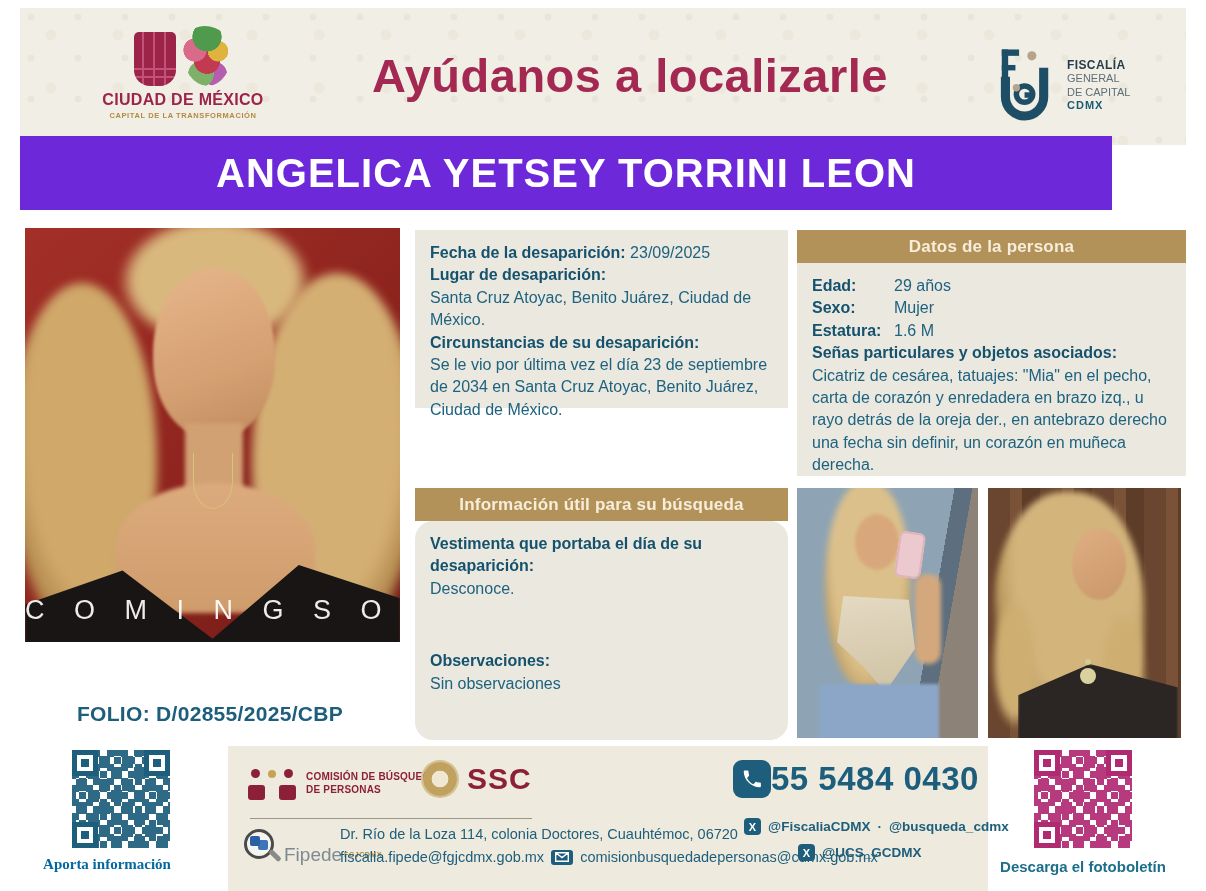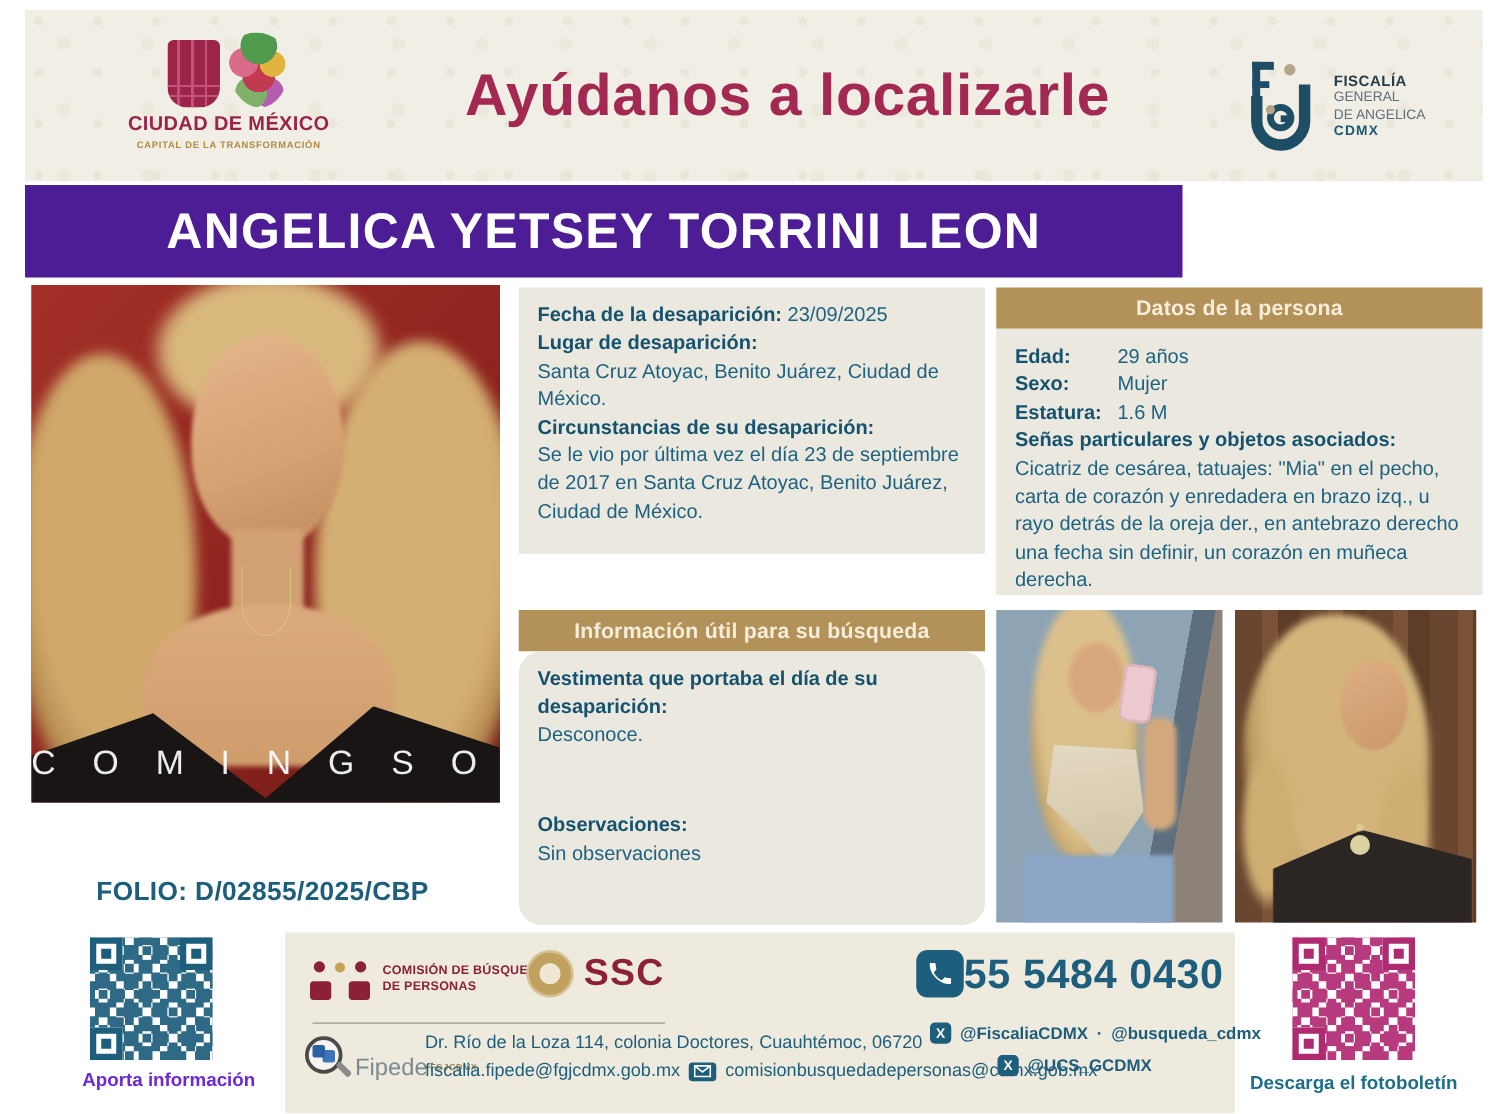--- a/index.html
+++ b/index.html
@@ -35,21 +35,21 @@
 
   .main-title { position:absolute; left:290px; top:40px; width:640px; text-align:center;
     font-size:47px; font-weight:bold; color:#a32953; letter-spacing:.5px; }
 
   .fgj { position:absolute; left:963px; top:36px; display:flex; align-items:center; gap:10px; }
   .fgj-text { font-size:11px; color:#5e6f78; line-height:1.22; }
   .fgj-text .b1 { font-weight:bold; color:#243d49; font-size:12px; letter-spacing:.4px; }
   .fgj-text .b4 { font-weight:bold; color:#1a5a74; letter-spacing:1px; }
 
   
-  .name-band { position:absolute; left:20px; top:148px; width:926px; height:74px; background:#4c1d95; }
+  .name-band { position:absolute; left:20px; top:136px; width:1092px; height:74px; background:#6d28d9; }
   .name-band h1 { color:#ffffff; font-size:40px; font-weight:bold; text-align:center; line-height:74px; letter-spacing:1px; }
 
   
   .photo-main { position:absolute; left:25px; top:228px; width:375px; height:414px; overflow:hidden;
     background:linear-gradient(135deg,#a33028 0%, #8e241e 55%, #6f1a16 100%); }
   .pm-hair { position:absolute; filter:blur(5px); }
   .pm-hair.l { left:-18px; top:55px; width:150px; height:360px; background:radial-gradient(ellipse at 60% 40%, #cfa86a 0 55%, #b3894f 70%, transparent 75%); border-radius:50%; }
   .pm-hair.r { right:-22px; top:45px; width:170px; height:380px; background:radial-gradient(ellipse at 40% 40%, #d4af74 0 55%, #b3894f 70%, transparent 75%); border-radius:50%; }
   .pm-hair.t { left:95px; top:-12px; width:190px; height:130px; background:radial-gradient(ellipse, #d9b87e 0 60%, transparent 72%); border-radius:50%; }
   .pm-face { position:absolute; left:128px; top:40px; width:122px; height:170px; border-radius:50% 50% 46% 46%;
@@ -64,21 +64,21 @@
   .pm-watermark { position:absolute; left:0; bottom:16px; width:100%; text-align:center;
     color:rgba(255,255,255,.92); font-size:27px; letter-spacing:11px; white-space:nowrap; }
 
   
   .sec { position:absolute; }
   .sec-h { height:33px; background:#b3925a; color:#f6eedb; font-weight:bold; font-size:17px;
     text-align:center; line-height:33px; letter-spacing:.2px; }
   .sec-b { background:#ebe8e0; color:#1d627f; font-size:16px; padding:12px 15px 10px 15px; line-height:1.4; }
   .lbl { font-weight:bold; color:#14526d; }
   .sec-hechos { left:415px; top:230px; width:373px; }
-  .sec-hechos .sec-b { height:213px; }
+  .sec-hechos .sec-b { height:178px; }
   .sec-datos { left:797px; top:230px; width:389px; }
   .sec-datos .sec-b { height:213px; }
   .sec-busqueda { left:415px; top:488px; width:373px; }
   .sec-busqueda .sec-b { height:219px;border-radius:18px; }
   .kv { display:flex; }
   .kv .lbl { min-width:82px; }
   .obs-block { margin-top:50px; }
 
   
   .photo-sm { position:absolute; overflow:hidden; }
@@ -119,21 +119,21 @@
     background-image:
       conic-gradient(var(--c) 0 90deg, transparent 90deg 180deg, var(--c) 180deg 270deg, transparent 270deg),
       conic-gradient(transparent 0 90deg, var(--c) 90deg 180deg, transparent 180deg 270deg, var(--c) 270deg);
     background-size:14px 14px, 23px 23px; background-position:0 0, 4px 6px; opacity:.92; }
   .fp { position:absolute; width:26px; height:26px; border:5px solid var(--c); background:#fff; }
   .fp i { position:absolute; left:4px; top:4px; width:8px; height:8px; background:var(--c); display:block; }
   .fp.tl { left:4px; top:4px; } .fp.tr { right:4px; top:4px; } .fp.bl { left:4px; bottom:4px; }
   .qr-left { left:68px; top:746px; width:106px; height:106px; --c:#1d5e7c; }
   .qr-right { left:1030px; top:746px; width:106px; height:106px; --c:#b02a72; }
   .qr-label { position:absolute; text-align:center; font-size:15px; font-weight:bold; }
-  .qr-label.left { left:44px; top:856px; width:182px; color:#6d28d9; }
+  .qr-label.left { left:16px; top:856px; width:182px; color:#0369a1;font-family:Liberation Serif, serif; }
   .qr-label.right { left:1000px; top:858px; width:166px; color:#1d6e8a; }
 
   .footer-panel { position:absolute; left:228px; top:746px; width:760px; height:145px; background:#eeeadd; }
 
   .cbp { position:absolute; left:20px; top:20px; display:flex; align-items:center; gap:10px; }
   .cbp-icon { position:relative; width:48px; height:34px; }
   .cbp-icon .person { position:absolute; width:17px; height:15px; background:#8d2039; border-radius:3px; bottom:0; }
   .cbp-icon .person.p1 { left:0; } .cbp-icon .person.p2 { right:0; }
   .cbp-icon .head { position:absolute; width:9px; height:9px; border-radius:50%; background:#8d2039; top:3px; }
   .cbp-icon .head.h1 { left:3px; } .cbp-icon .head.h2 { right:3px; }
@@ -198,21 +198,21 @@
         <rect x="20" y="23" width="15" height="6" fill="#1d4e66"></rect>
         <circle cx="53" cy="13" r="5" fill="#b5a488"></circle>
         <path d="M24 36 v22 a21 21 0 0 0 42 0 v-32" fill="none" stroke="#1d4e66" stroke-width="10"></path>
         <circle cx="45" cy="55" r="9" fill="none" stroke="#1d4e66" stroke-width="6"></circle>
         <rect x="45" y="53" width="11" height="6" fill="#1d4e66"></rect>
         <circle cx="36" cy="48" r="4" fill="#b5a488"></circle>
       </svg>
       <div class="fgj-text">
         <div class="b1">FISCALÍA</div>
         <div class="b2">GENERAL</div>
-        <div class="b3">DE ANGELICA</div>
+        <div class="b3">DE CAPITAL</div>
         <div class="b4">CDMX</div>
       </div>
     </div>
   </div>
 
   <div class="name-band">
     <h1>ANGELICA YETSEY TORRINI LEON</h1>
   </div>
 
   <div class="photo-main">
@@ -229,21 +229,21 @@
 
   <div class="sec sec-hechos">
     <div class="sec-b">
       <div>
         <span class="lbl">Fecha de la desaparición:</span>
         <span>23/09/2025</span>
       </div>
       <div class="lbl">Lugar de desaparición:</div>
       <div>Santa Cruz Atoyac, Benito Juárez, Ciudad de México.</div>
       <div class="lbl">Circunstancias de su desaparición:</div>
-      <div>Se le vio por última vez el día 23 de septiembre de 2017 en Santa Cruz Atoyac, Benito Juárez, Ciudad de México.</div>
+      <div>Se le vio por última vez el día 23 de septiembre de 2034 en Santa Cruz Atoyac, Benito Juárez, Ciudad de México.</div>
     </div>
   </div>
 
   <div class="sec sec-datos">
     <div class="sec-h">Datos de la persona</div>
     <div class="sec-b">
       <div class="kv">
         <span class="lbl">Edad:</span>
         <span>29 años</span>
       </div>

